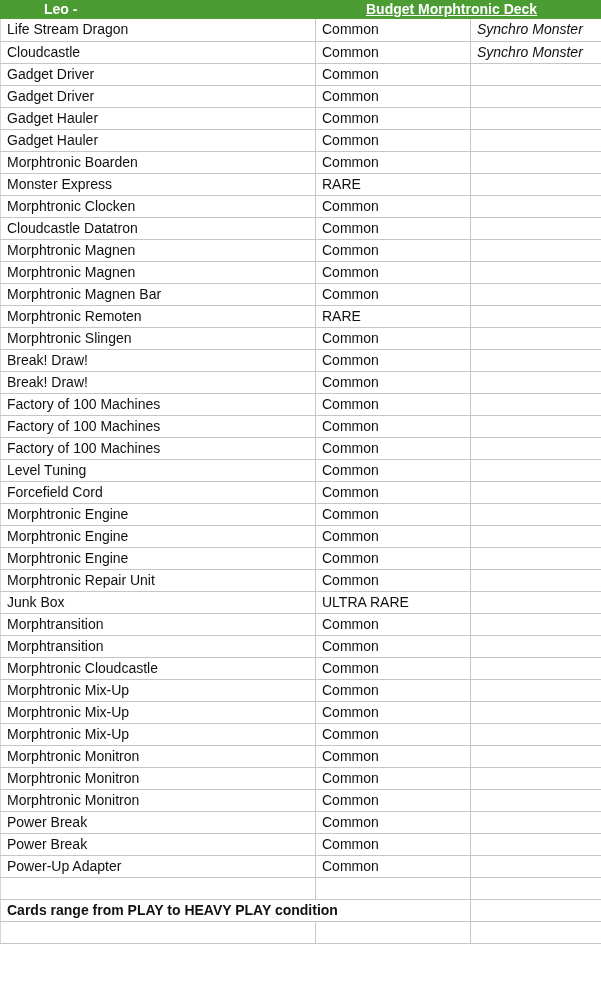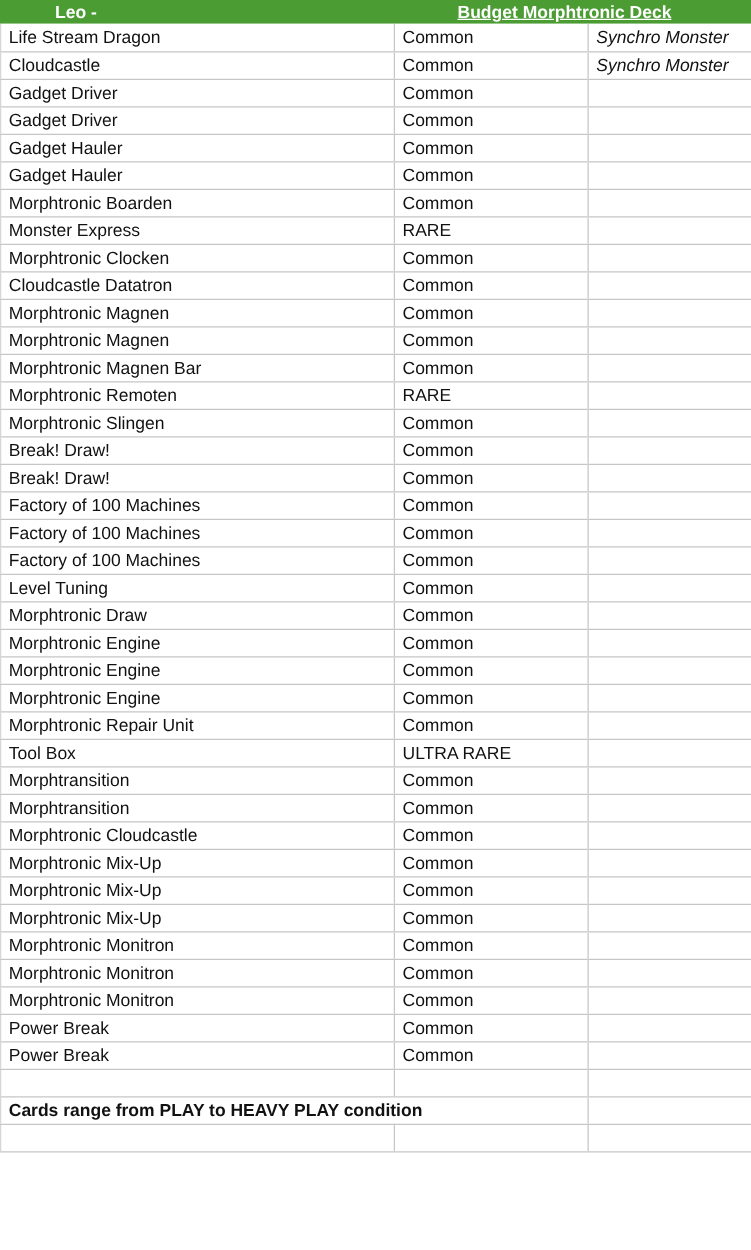--- a/index.html
+++ b/index.html
@@ -190,21 +190,21 @@
       <td class="name-cell">Factory of 100 Machines</td>
       <td class="rarity-cell">Common</td>
       <td class="note-cell"></td>
     </tr>
         <tr>
       <td class="name-cell">Level Tuning</td>
       <td class="rarity-cell">Common</td>
       <td class="note-cell"></td>
     </tr>
         <tr>
-      <td class="name-cell">Morphtronic Draw</td>
+      <td class="name-cell">Forcefield Cord</td>
       <td class="rarity-cell">Common</td>
       <td class="note-cell"></td>
     </tr>
         <tr>
       <td class="name-cell">Morphtronic Engine</td>
       <td class="rarity-cell">Common</td>
       <td class="note-cell"></td>
     </tr>
         <tr>
       <td class="name-cell">Morphtronic Engine</td>
@@ -215,21 +215,21 @@
       <td class="name-cell">Morphtronic Engine</td>
       <td class="rarity-cell">Common</td>
       <td class="note-cell"></td>
     </tr>
         <tr>
       <td class="name-cell">Morphtronic Repair Unit</td>
       <td class="rarity-cell">Common</td>
       <td class="note-cell"></td>
     </tr>
         <tr>
-      <td class="name-cell">Tool Box</td>
+      <td class="name-cell">Junk Box</td>
       <td class="rarity-cell">ULTRA RARE</td>
       <td class="note-cell"></td>
     </tr>
         <tr>
       <td class="name-cell">Morphtransition</td>
       <td class="rarity-cell">Common</td>
       <td class="note-cell"></td>
     </tr>
         <tr>
       <td class="name-cell">Morphtransition</td>
@@ -271,20 +271,25 @@
       <td class="rarity-cell">Common</td>
       <td class="note-cell"></td>
     </tr>
         <tr>
       <td class="name-cell">Power Break</td>
       <td class="rarity-cell">Common</td>
       <td class="note-cell"></td>
     </tr>
         <tr>
       <td class="name-cell">Power Break</td>
+      <td class="rarity-cell">Common</td>
+      <td class="note-cell"></td>
+    </tr>
+        <tr>
+      <td class="name-cell">Power-Up Adapter</td>
       <td class="rarity-cell">Common</td>
       <td class="note-cell"></td>
     </tr>
         <tr>
       <td class="name-cell"></td>
       <td class="rarity-cell"></td>
       <td class="note-cell"></td>
     </tr>
         <tr class="bold-row">
       <td class="name-cell" colspan="2">Cards range from PLAY to HEAVY PLAY condition</td>

